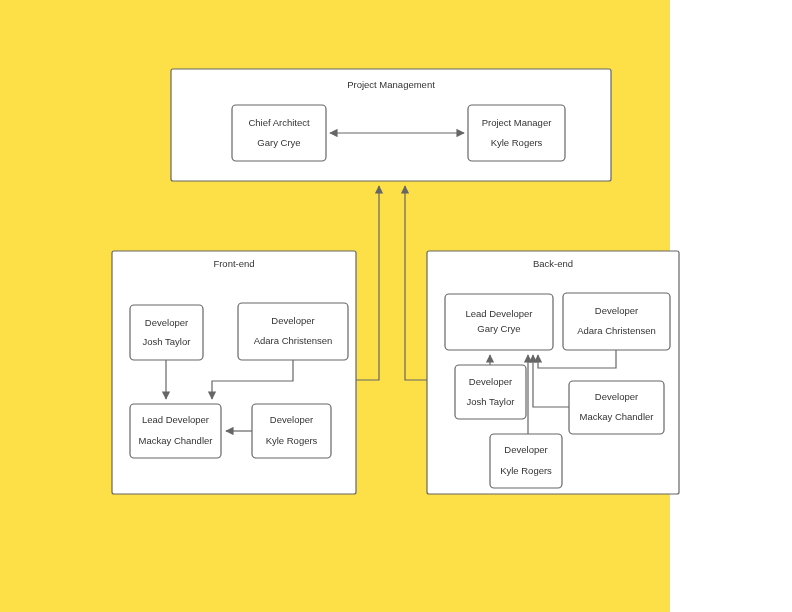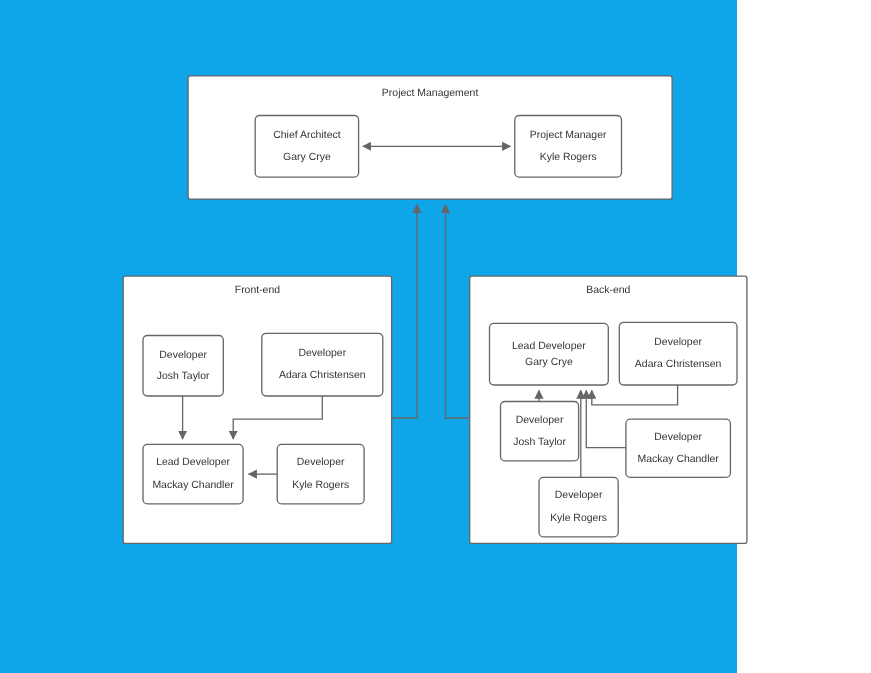--- a/index.html
+++ b/index.html
@@ -11,21 +11,21 @@
   body {
     width: 792px;
     height: 612px;
     overflow: hidden;
     font-family: "Liberation Sans", sans-serif;
   }
   #canvas {
     position: relative;
     width: 670px;
     height: 612px;
-    background: #0ea5e9;
+    background: #fde047;
   }
   svg#diagram {
     display: block;
     width: 792px;
     height: 612px;
   }
   .grp-rect {
     fill: #ffffff;
     stroke: #666666;
     stroke-width: 1.2;

